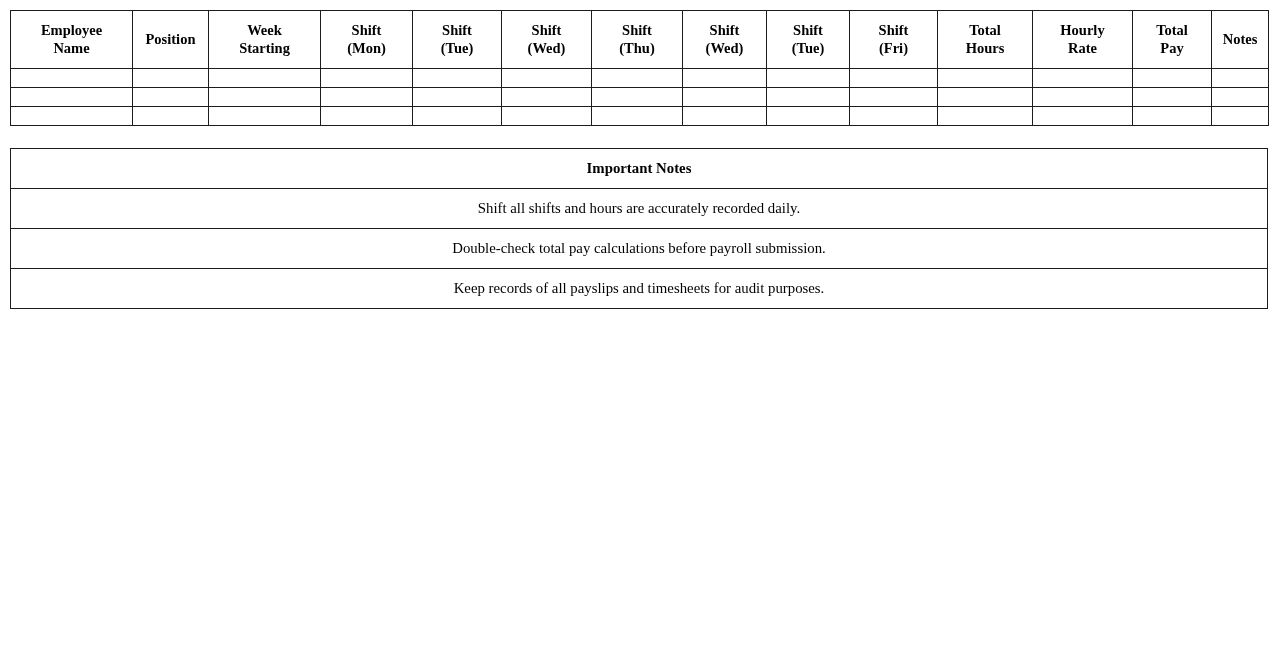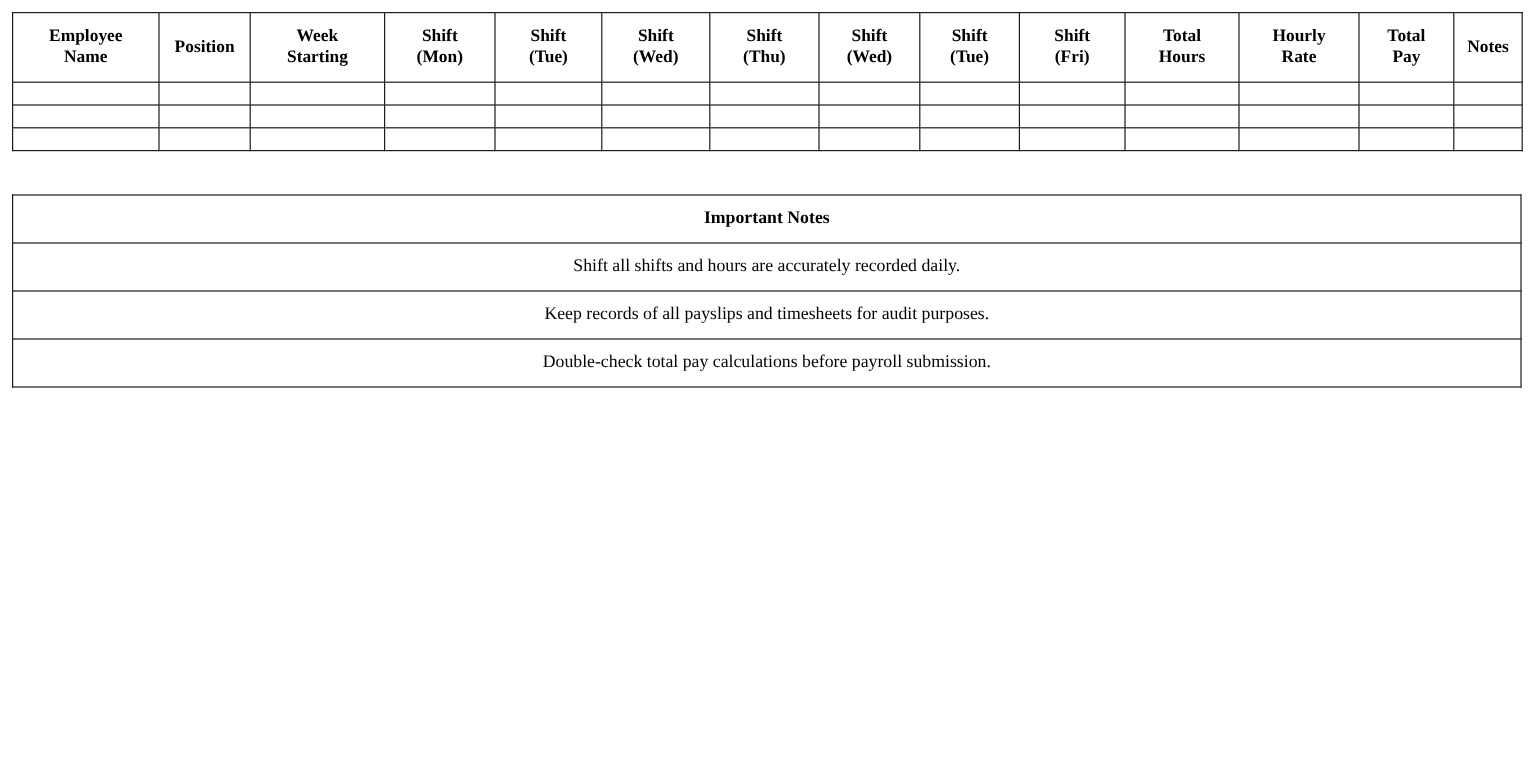--- a/index.html
+++ b/index.html
@@ -44,21 +44,21 @@
   }
   #timesheet-table th .hl {
     display: block;
   }
   #timesheet-table td.cell {
     height: 18px;
     font-size: 14.5px;
   }
   
   #notes-wrap {
-    margin-top: 36px;
+    margin-top: 22px;
   }
   #notes-table td {
     height: 37px;
     text-align: center;
     vertical-align: middle;
     font-size: 14.8px;
     padding: 1px 4px;
   }
   #notes-table td.notes-title {
     font-weight: bold;
@@ -199,22 +199,22 @@
   <div id="notes-wrap">
     <table class="grid" id="notes-table">
       <tbody>
         <tr>
           <td class="notes-title">Important Notes</td>
         </tr>
       <tr>
             <td>Shift all shifts and hours are accurately recorded daily.</td>
           </tr>
           <tr>
-            <td>Keep records of all payslips and timesheets for audit purposes.</td>
+            <td>Double-check total pay calculations before payroll submission.</td>
           </tr>
           <tr>
-            <td>Double-check total pay calculations before payroll submission.</td>
+            <td>Keep records of all payslips and timesheets for audit purposes.</td>
           </tr>
         </tbody>
     </table>
   </div>
 
 </div>
 
 </body></html>

